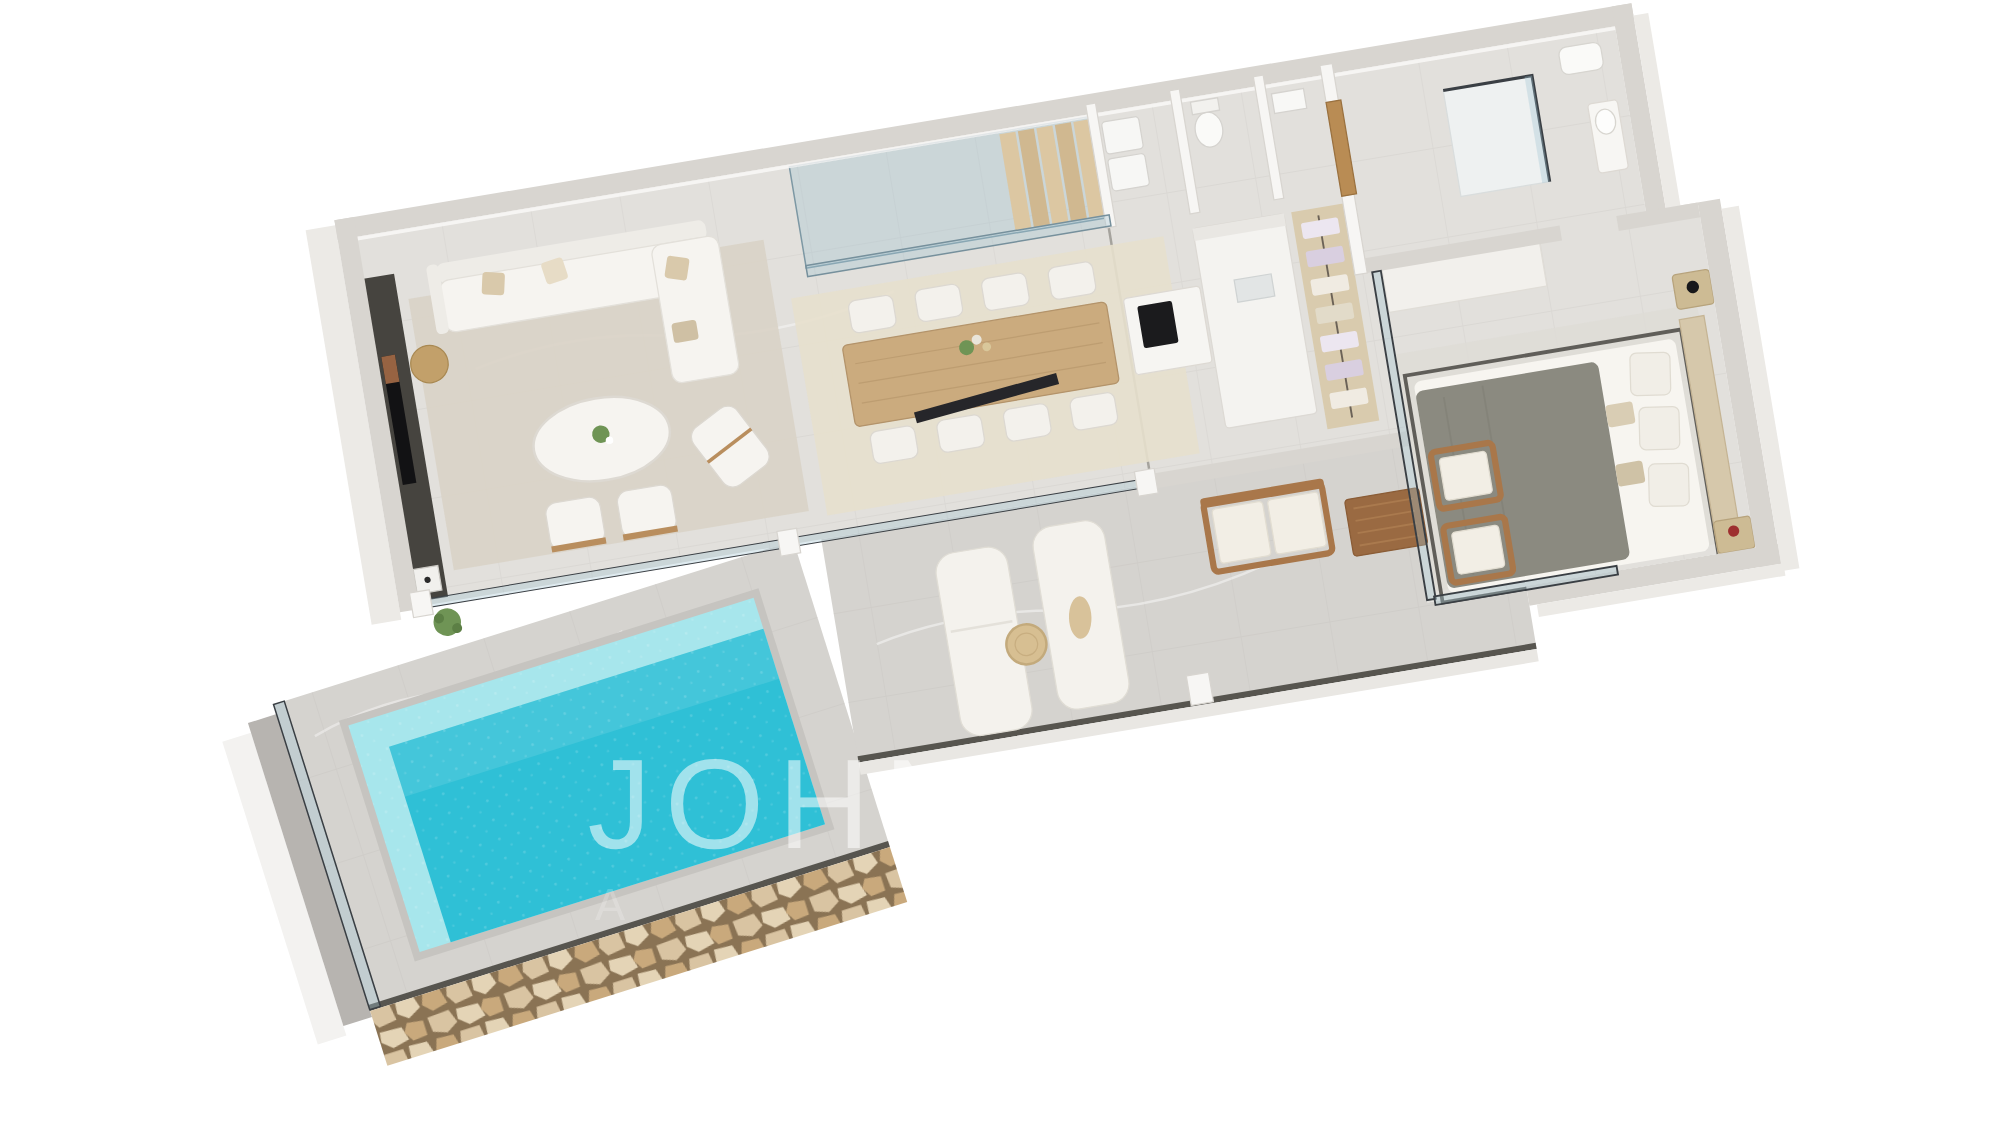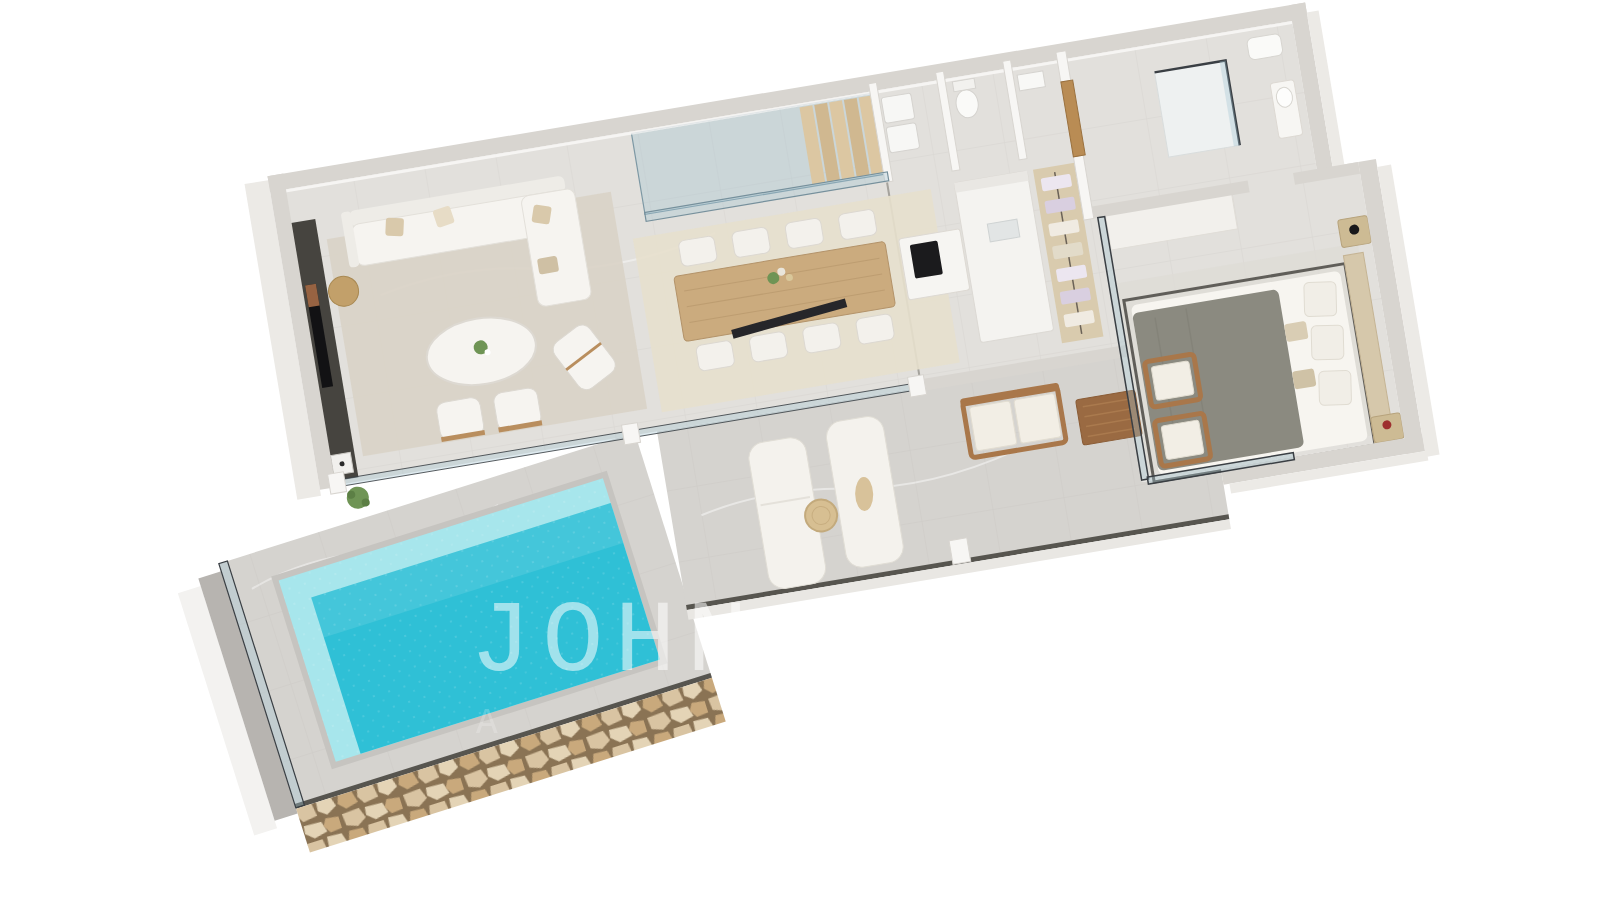--- a/index.html
+++ b/index.html
@@ -1,20 +1,20 @@
 <!DOCTYPE html>
 <html style="--background: #ffffff; --wall_band: #d8d5d0; --wall_face: #f7f6f4; --wall_outer: #eceae6; --floor_interior: #e2e0dc; --floor_terrace: #d5d3cf; --tile_joint: #c6c4c0; --rug_living: #d9d3c6; --rug_dining: #e7e0cd; --rug_bedroom: #dedcd6; --sofa: #f6f4f0; --cushion: #d9c9ab; --wood_light: #cbab7e; --wood_dark: #a9774a; --stairs_wood: #dcc7a2; --glass: rgba(160,195,210,0.35); --glass_frame: #3a3f44; --media_wall: #46443f; --cooktop: #1b1b1d; --closet_floor: #d9cbae; --door_wood: #b98c54; --duvet: #8b8a80; --sheet: #f7f5f0; --headboard: #d6c8ab; --bed_frame: #4a4843; --accent_red: #9e2f2f; --pool_deep: #2fc0d6; --pool_light: #a7e6ec; --coping: #c6c4c0; --stone_joint: #8a7354; --stone_a: #d9c4a2; --stone_b: #c9a97c; --stone_c: #e4d4b6; --plant: #6f9455; --lounger: #f4f2ed; --towel: #d8c29a; --watermark: #ffffff;"><head>
 <meta charset="utf-8">
 <style>
   html,body{margin:0;padding:0;background:#ffffff;}
   .stage{position:relative;width:1600px;height:900px;overflow:hidden;background:#ffffff;
          font-family:"Liberation Sans","DejaVu Sans",sans-serif;}
   .stage svg{position:absolute;left:0;top:0;}
   .watermark{position:absolute;pointer-events:none;color:var(--watermark,#ffffff);
-             font-family:Liberation Mono, monospace;}
+             font-family:Liberation Sans, sans-serif;}
   .wm1{left:470px;top:592px;font-size:102px;letter-spacing:11px;opacity:.55;line-height:1;}
   .wm2{left:476px;top:706px;font-size:36px;letter-spacing:28px;opacity:.20;line-height:1;}
 </style>
 </head>
 <body>
 
 <div class="stage">
 <svg viewBox="0 0 1600 900" width="1600" height="900">
   <defs>
     <pattern id="tiles" width="72" height="72" patternUnits="userSpaceOnUse">

